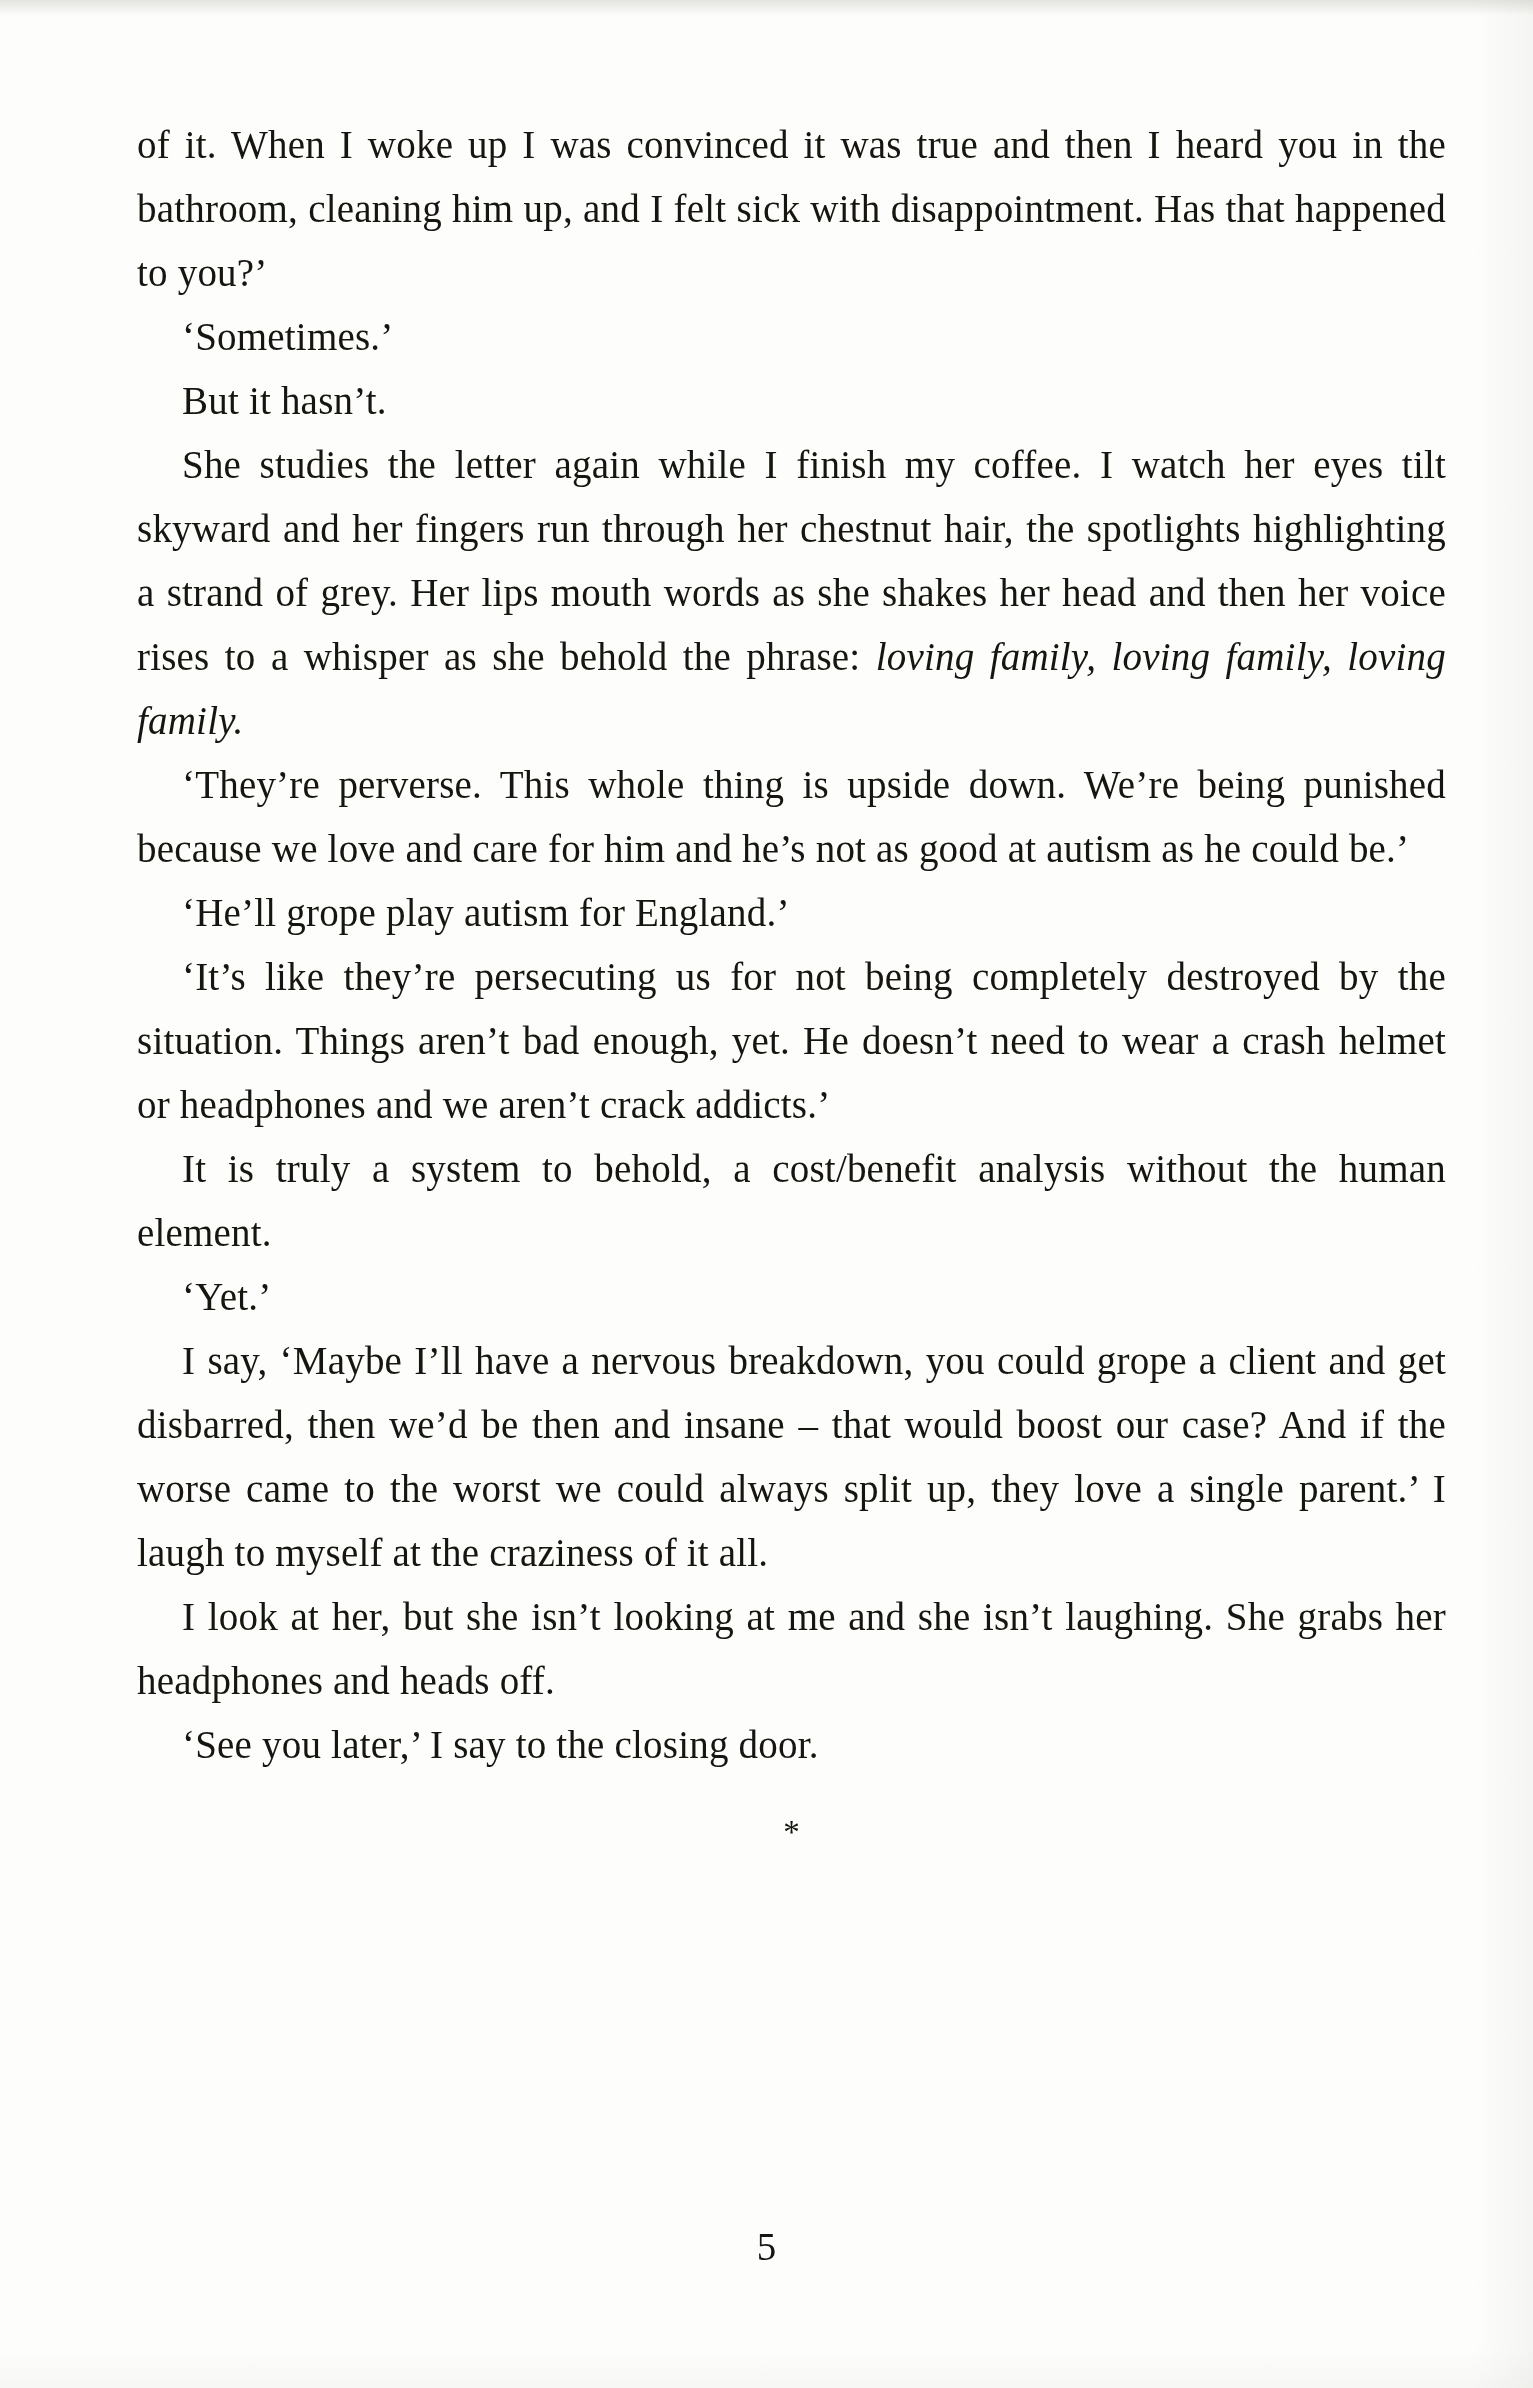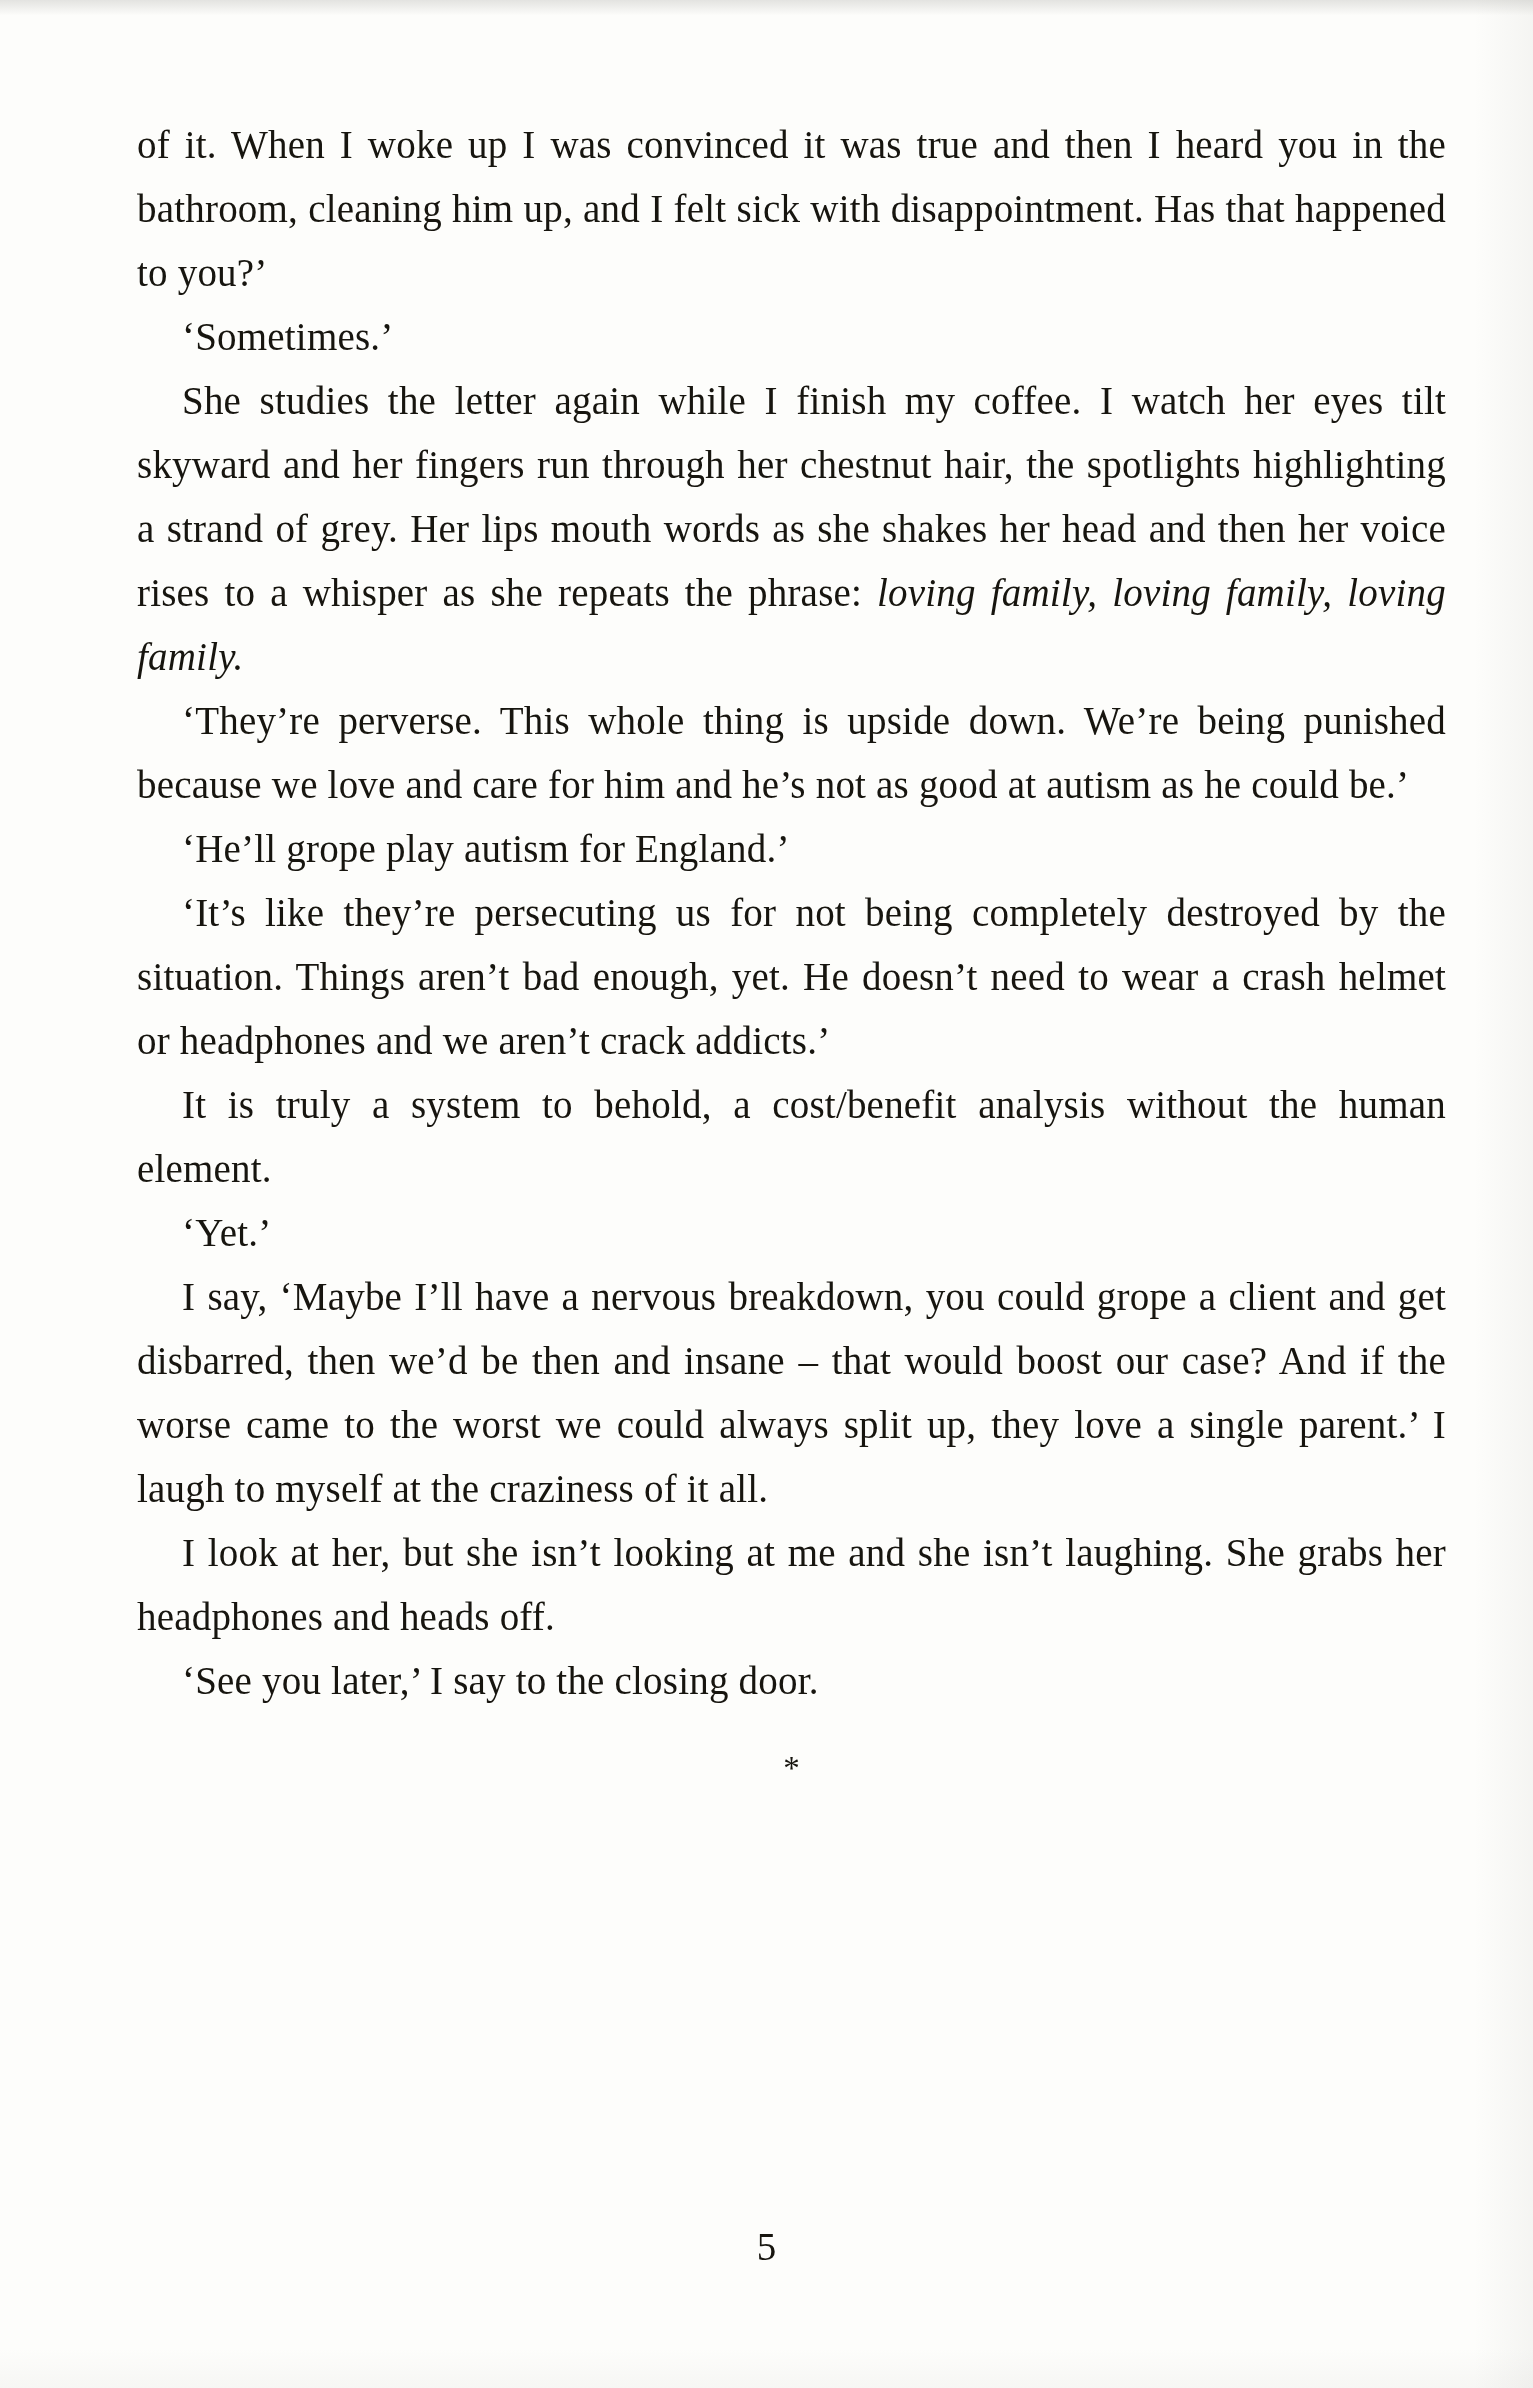--- a/index.html
+++ b/index.html
@@ -55,21 +55,22 @@
     color: #17150f;
   }
 </style>
 </head>
 <body>
 
 <div class="page">
   <div class="text-block" id="text-block">
       <p class="para"><span>of it. When I woke up I was convinced it was true and then I heard you in the bathroom, cleaning him up, and I felt sick with disappointment. Has that happened to you?’</span></p>
       <p class="para indent"><span>‘Sometimes.’</span></p>
-      <p class="para indent"><span>She studies the letter again while I finish my coffee. I watch her eyes tilt skyward and her fingers run through her chestnut hair, the spotlights highlighting a strand of grey. Her lips mouth words as she shakes her head and then her voice rises to a whisper as she repeats the phrase: </span><em>loving family, loving family, loving family.</em></p>
+      <p class="para indent"><span>But it hasn’t.</span></p>
+      <p class="para indent"><span>She studies the letter again while I finish my coffee. I watch her eyes tilt skyward and her fingers run through her chestnut hair, the spotlights highlighting a strand of grey. Her lips mouth words as she shakes her head and then her voice rises to a whisper as she behold the phrase: </span><em>loving family, loving family, loving family.</em></p>
       <p class="para indent"><span>‘They’re perverse. This whole thing is upside down. We’re being punished because we love and care for him and he’s not as good at autism as he could be.’</span></p>
       <p class="para indent"><span>‘He’ll grope play autism for England.’</span></p>
       <p class="para indent"><span>‘It’s like they’re persecuting us for not being completely destroyed by the situation. Things aren’t bad enough, yet. He doesn’t need to wear a crash helmet or headphones and we aren’t crack addicts.’</span></p>
       <p class="para indent"><span>It is truly a system to behold, a cost/benefit analysis without the human element.</span></p>
       <p class="para indent"><span>‘Yet.’</span></p>
       <p class="para indent"><span>I say, ‘Maybe I’ll have a nervous breakdown, you could grope a client and get disbarred, then we’d be then and insane – that would boost our case? And if the worse came to the worst we could always split up, they love a single parent.’ I laugh to myself at the craziness of it all.</span></p>
       <p class="para indent"><span>I look at her, but she isn’t looking at me and she isn’t laughing. She grabs her headphones and heads off.</span></p>
       <p class="para indent"><span>‘See you later,’ I say to the closing door.</span></p>
     </div>
   <div class="section-break">*</div>

